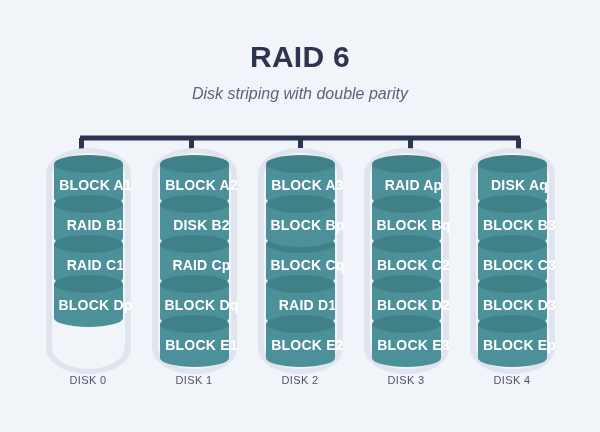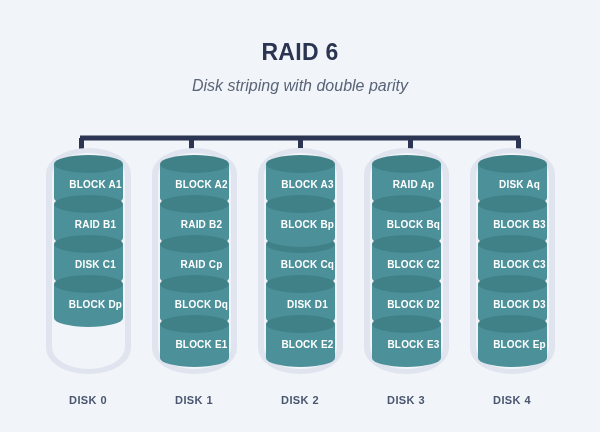--- a/index.html
+++ b/index.html
@@ -19,21 +19,21 @@
   .header {
     position: absolute;
     top: 0;
     left: 0;
     width: 600px;
     text-align: center;
   }
   .title {
     margin: 0;
     padding-top: 40px;
-    font-size: 23px;
+    font-size: 30px;
     font-weight: bold;
     letter-spacing: 0.3px;
     color: #2b3450;
     line-height: 1.1;
   }
   .subtitle {
     margin: 0;
     padding-top: 12px;
     font-size: 16px;
     font-weight: normal;
@@ -132,33 +132,33 @@
   .cyl-label {
     position: absolute;
     left: 0;
     top: 0;
     width: 69px;
     height: 52px;
     display: flex;
     align-items: center;
     justify-content: center;
     color: #ffffff;
-    font-size: 10px;
+    font-size: 14px;
     font-weight: bold;
     letter-spacing: 0.2px;
     padding-top: 7px;
     box-sizing: border-box;
     white-space: nowrap;
     padding-left: 15px;
   }
 
   .disk-label {
-    margin-top: 20px;
+    margin-top: 0;
     font-size: 11px;
-    font-weight: bold;
+    font-weight: normal;
     color: #4a5670;
     letter-spacing: 0.4px;
     text-align: center;
   }
 </style>
 </head>
 <body>
 
 <div class="header">
   <h1 class="title">RAID 6</h1>
@@ -193,21 +193,21 @@
         <div class="cyl" style="top:40px">
             <div class="cyl-bottom"></div>
             <div class="cyl-body"></div>
             <div class="cyl-top"></div>
             <div class="cyl-label">RAID B1</div>
           </div>
         <div class="cyl" style="top:80px">
             <div class="cyl-bottom"></div>
             <div class="cyl-body"></div>
             <div class="cyl-top"></div>
-            <div class="cyl-label">DISK C1</div>
+            <div class="cyl-label">RAID C1</div>
           </div>
         <div class="cyl" style="top:120px">
             <div class="cyl-bottom"></div>
             <div class="cyl-body"></div>
             <div class="cyl-top"></div>
             <div class="cyl-label">BLOCK Dp</div>
           </div>
       </div>
     </div>
     <div class="disk-label">DISK 0</div>
@@ -220,21 +220,21 @@
         <div class="cyl" style="top:0px">
             <div class="cyl-bottom"></div>
             <div class="cyl-body"></div>
             <div class="cyl-top"></div>
             <div class="cyl-label">BLOCK A2</div>
           </div>
         <div class="cyl" style="top:40px">
             <div class="cyl-bottom"></div>
             <div class="cyl-body"></div>
             <div class="cyl-top"></div>
-            <div class="cyl-label">RAID B2</div>
+            <div class="cyl-label">DISK B2</div>
           </div>
         <div class="cyl" style="top:80px">
             <div class="cyl-bottom"></div>
             <div class="cyl-body"></div>
             <div class="cyl-top"></div>
             <div class="cyl-label">RAID Cp</div>
           </div>
         <div class="cyl" style="top:120px">
             <div class="cyl-bottom"></div>
             <div class="cyl-body"></div>
@@ -271,21 +271,21 @@
         <div class="cyl" style="top:40px">
             <div class="cyl-bottom"></div>
             <div class="cyl-body"></div>
             <div class="cyl-top"></div>
             <div class="cyl-label">BLOCK Bp</div>
           </div>
         <div class="cyl" style="top:120px">
             <div class="cyl-bottom"></div>
             <div class="cyl-body"></div>
             <div class="cyl-top"></div>
-            <div class="cyl-label">DISK D1</div>
+            <div class="cyl-label">RAID D1</div>
           </div>
         <div class="cyl" style="top:160px">
             <div class="cyl-bottom"></div>
             <div class="cyl-body"></div>
             <div class="cyl-top"></div>
             <div class="cyl-label">BLOCK E2</div>
           </div>
       </div>
     </div>
     <div class="disk-label">DISK 2</div>

